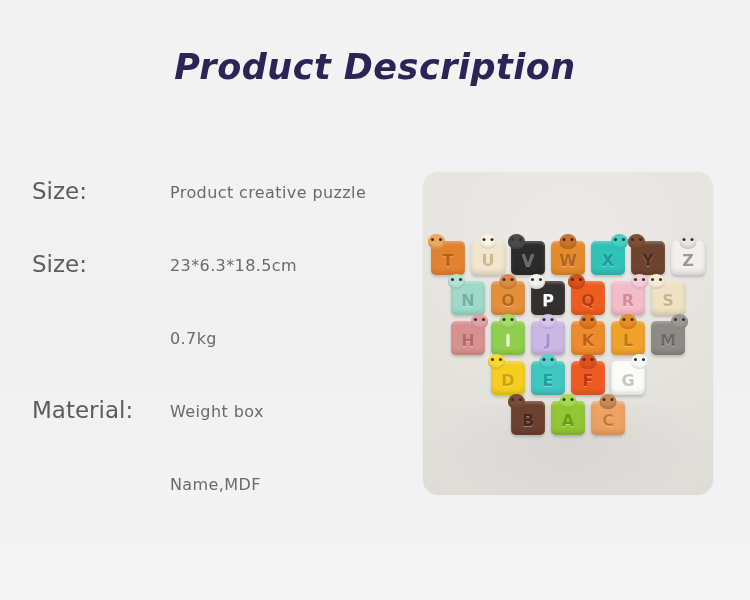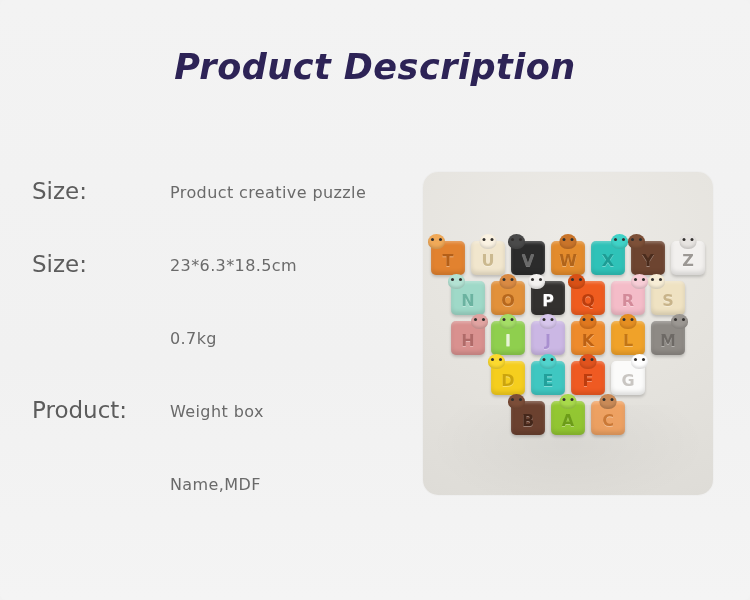--- a/index.html
+++ b/index.html
@@ -184,21 +184,21 @@
     <div class="spec-row">
       <div class="spec-label">Size:</div>
       <div class="spec-value">23*6.3*18.5cm</div>
     </div>
 
     <div class="spec-row">
       <div class="spec-value">0.7kg</div>
     </div>
 
     <div class="spec-row">
-      <div class="spec-label">Product:</div>
+      <div class="spec-label">Material:</div>
       <div class="spec-value">Weight box</div>
     </div>
 
     <div class="spec-row">
       <div class="spec-value">Name,MDF</div>
     </div>
 
   </div>
 
   <div class="photo">

